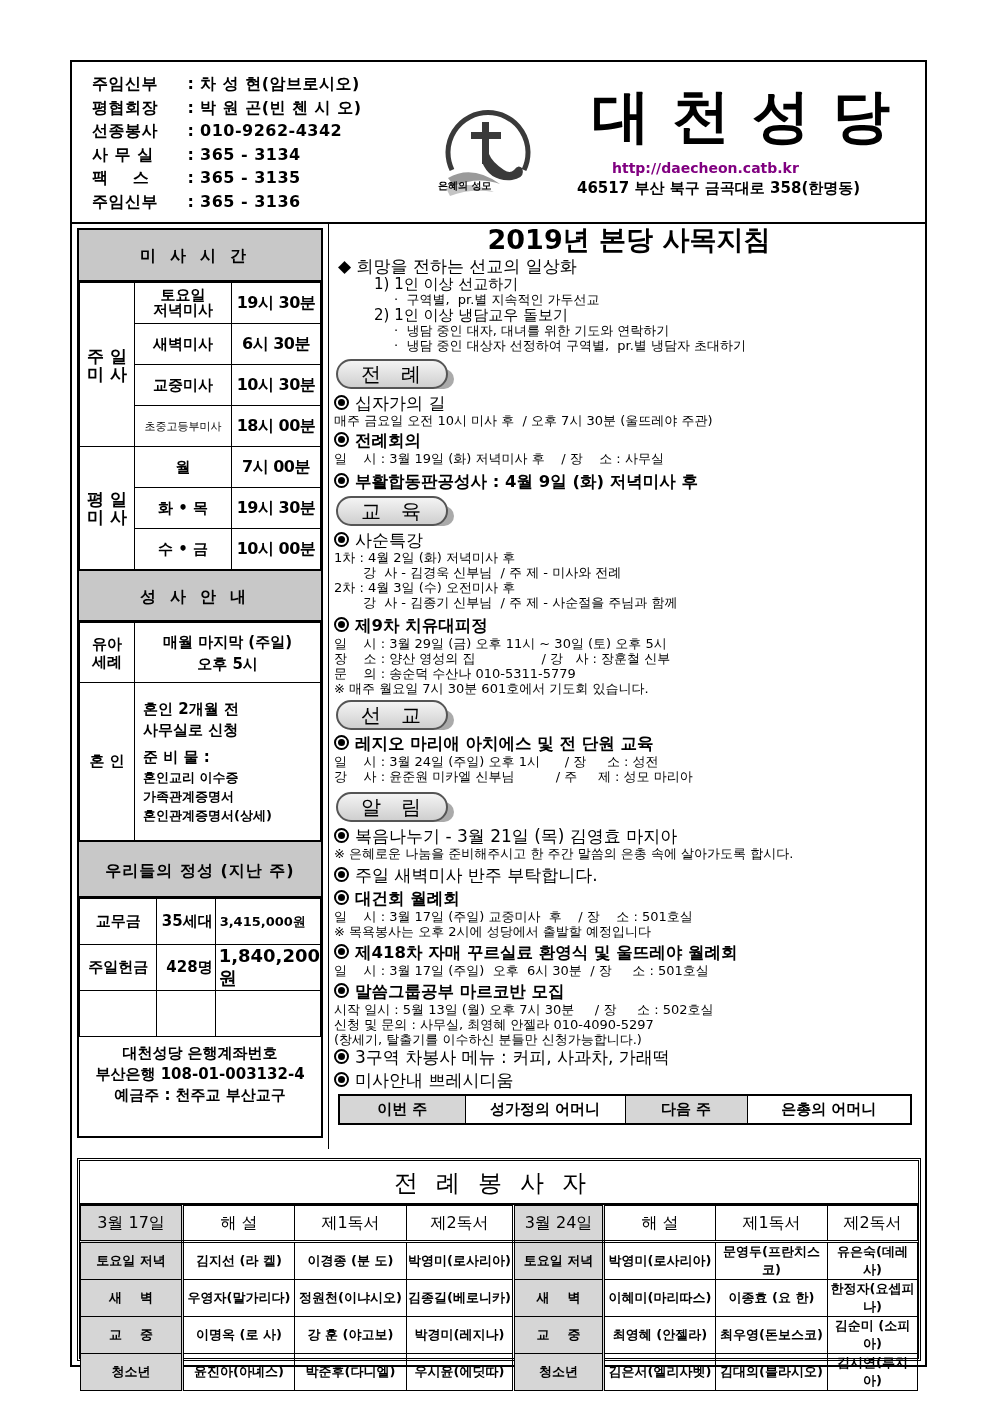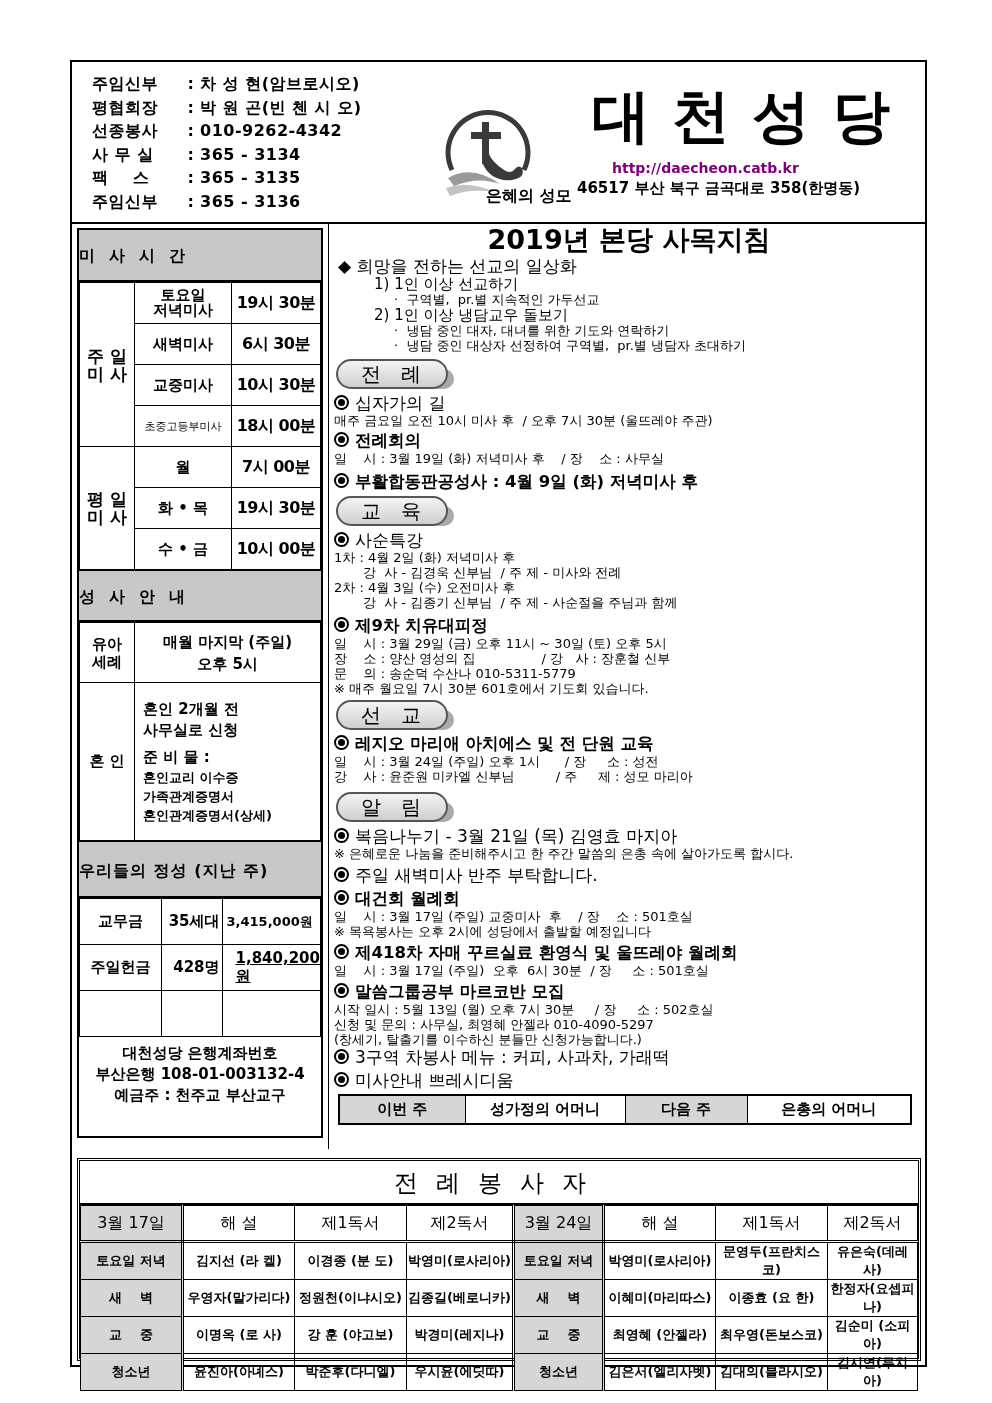--- a/index.html
+++ b/index.html
@@ -8,30 +8,30 @@
 
   .page { position: absolute; left: 70px; top: 60px; width: 857px; height: 1307px; border: 2px solid #000; }
 
   
   .header { position: absolute; left: 0; top: 0; width: 853px; height: 162px; border-bottom: 2px solid #000; }
   .info { position: absolute; left: 20px; top: 10px; }
   .info-row { display: flex; font-size: 16px; font-weight: bold; height: 23.5px; line-height: 23.5px; letter-spacing: 0.5px; }
   .info-label { width: 90px; display: flex; justify-content: space-between; }
   .info-sep { width: 18px; text-align: center; }
   .logo { position: absolute; left: 366px; top: 24px; width: 96px; height: 132px; }
-  .logo-caption { position: absolute; left: 366px; top: 124px; width: 110px; font-size: 16px; font-weight: bold; text-align: left; margin-left: 48px; }
+  .logo-caption { position: absolute; left: 366px; top: 117px; width: 110px; font-size: 10px; font-weight: bold; text-align: left; }
   .title { position: absolute; left: 520px; top: 16px; font-size: 58px; font-weight: bold; letter-spacing: 22px; font-family: "DejaVu Sans", sans-serif; }
   .url { position: absolute; left: 540px; top: 98px; font-size: 14px; font-weight: bold; color: #800080; }
   .address { position: absolute; left: 505px; top: 117px; font-size: 15px; font-weight: bold; }
 
   
   .left { position: absolute; left: 5px; top: 166px; width: 246px; height: 910px; border: 2px solid #000; }
   .divider-v { position: absolute; left: 256px; top: 162px; width: 1px; height: 925px; background: #000; }
   .left table { border-collapse: collapse; width: 100%; }
-  .sec-head { background: #c8c8c8; font-weight: bold; font-size: 16px; letter-spacing: 14px; border-bottom: 2px solid #000; }
+  .sec-head { background: #c8c8c8; font-weight: bold; text-align: center; font-size: 16px; letter-spacing: 14px; border-bottom: 2px solid #000; }
   .mass td { border: 1px solid #000; font-weight: bold; font-size: 16px; text-align: center; height: 41px; }
   .mass td.grp { width: 55px; font-size: 17px; line-height: 18px; }
   .mass td.name { width: 97px; font-size: 15px; }
   .mass td.time { font-size: 16px; letter-spacing: -0.5px; }
   .sac td { border: 1px solid #000; font-weight: bold; font-size: 15px; }
   .off td { border: 1px solid #000; font-weight: bold; font-size: 15px; height: 46px; }
   .bank { text-align: center; font-weight: bold; font-size: 15px; line-height: 21px; padding-top: 6px; }
 
   
   .right { position: absolute; left: 262px; top: 163px; width: 590px; height: 925px; }
@@ -183,21 +183,21 @@
     <table class="off">
       <tbody>
           <tr>
         <td style="width:84px;text-align:center;">교무금</td>
         <td style="width:61px;text-align:right;padding-right:2px;">35세대</td>
         <td style="font-size:13px;padding-left:4px;">3,415,000원</td>
       </tr>
       <tr>
         <td style="text-align:center;">주일헌금</td>
         <td style="text-align:right;padding-right:2px;">428명</td>
-        <td style="font-size:15px;padding-left:13px;text-decoration:underline;">1,840,200원</td>
+        <td style="font-size:18px;padding-left:3px;">1,840,200원</td>
       </tr>
       <tr>
         <td></td>
         <td></td>
         <td></td>
       </tr>
     </tbody>
       </table>
     <div class="bank">
       <div>대천성당 은행계좌번호</div>

